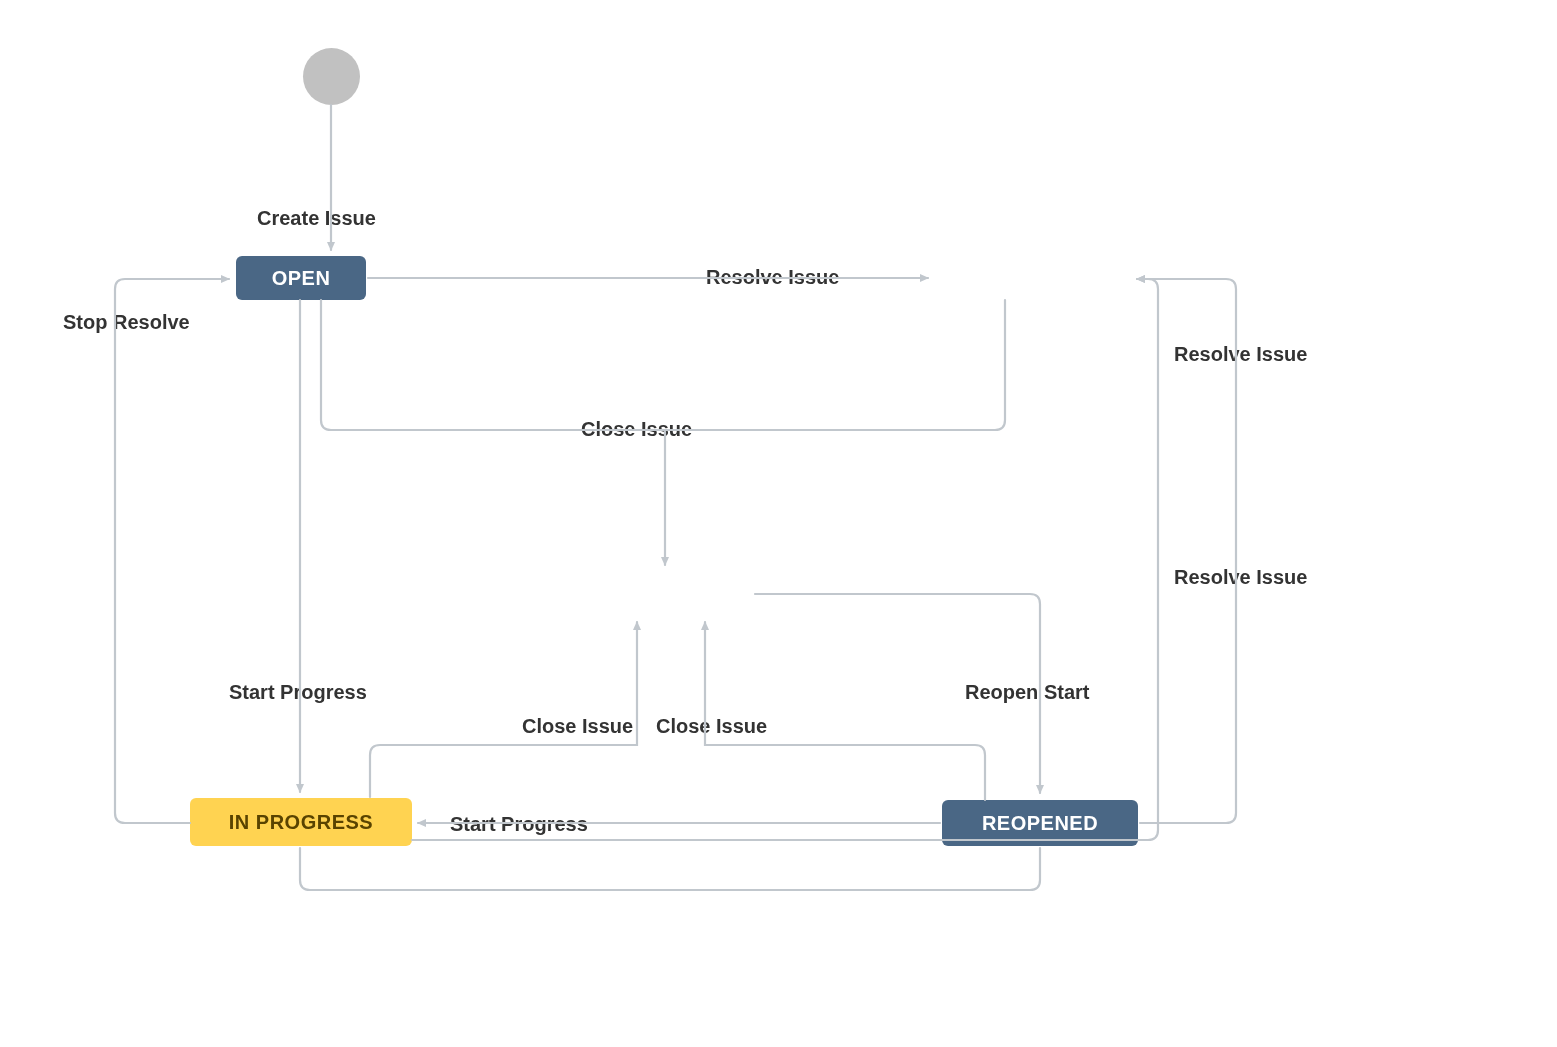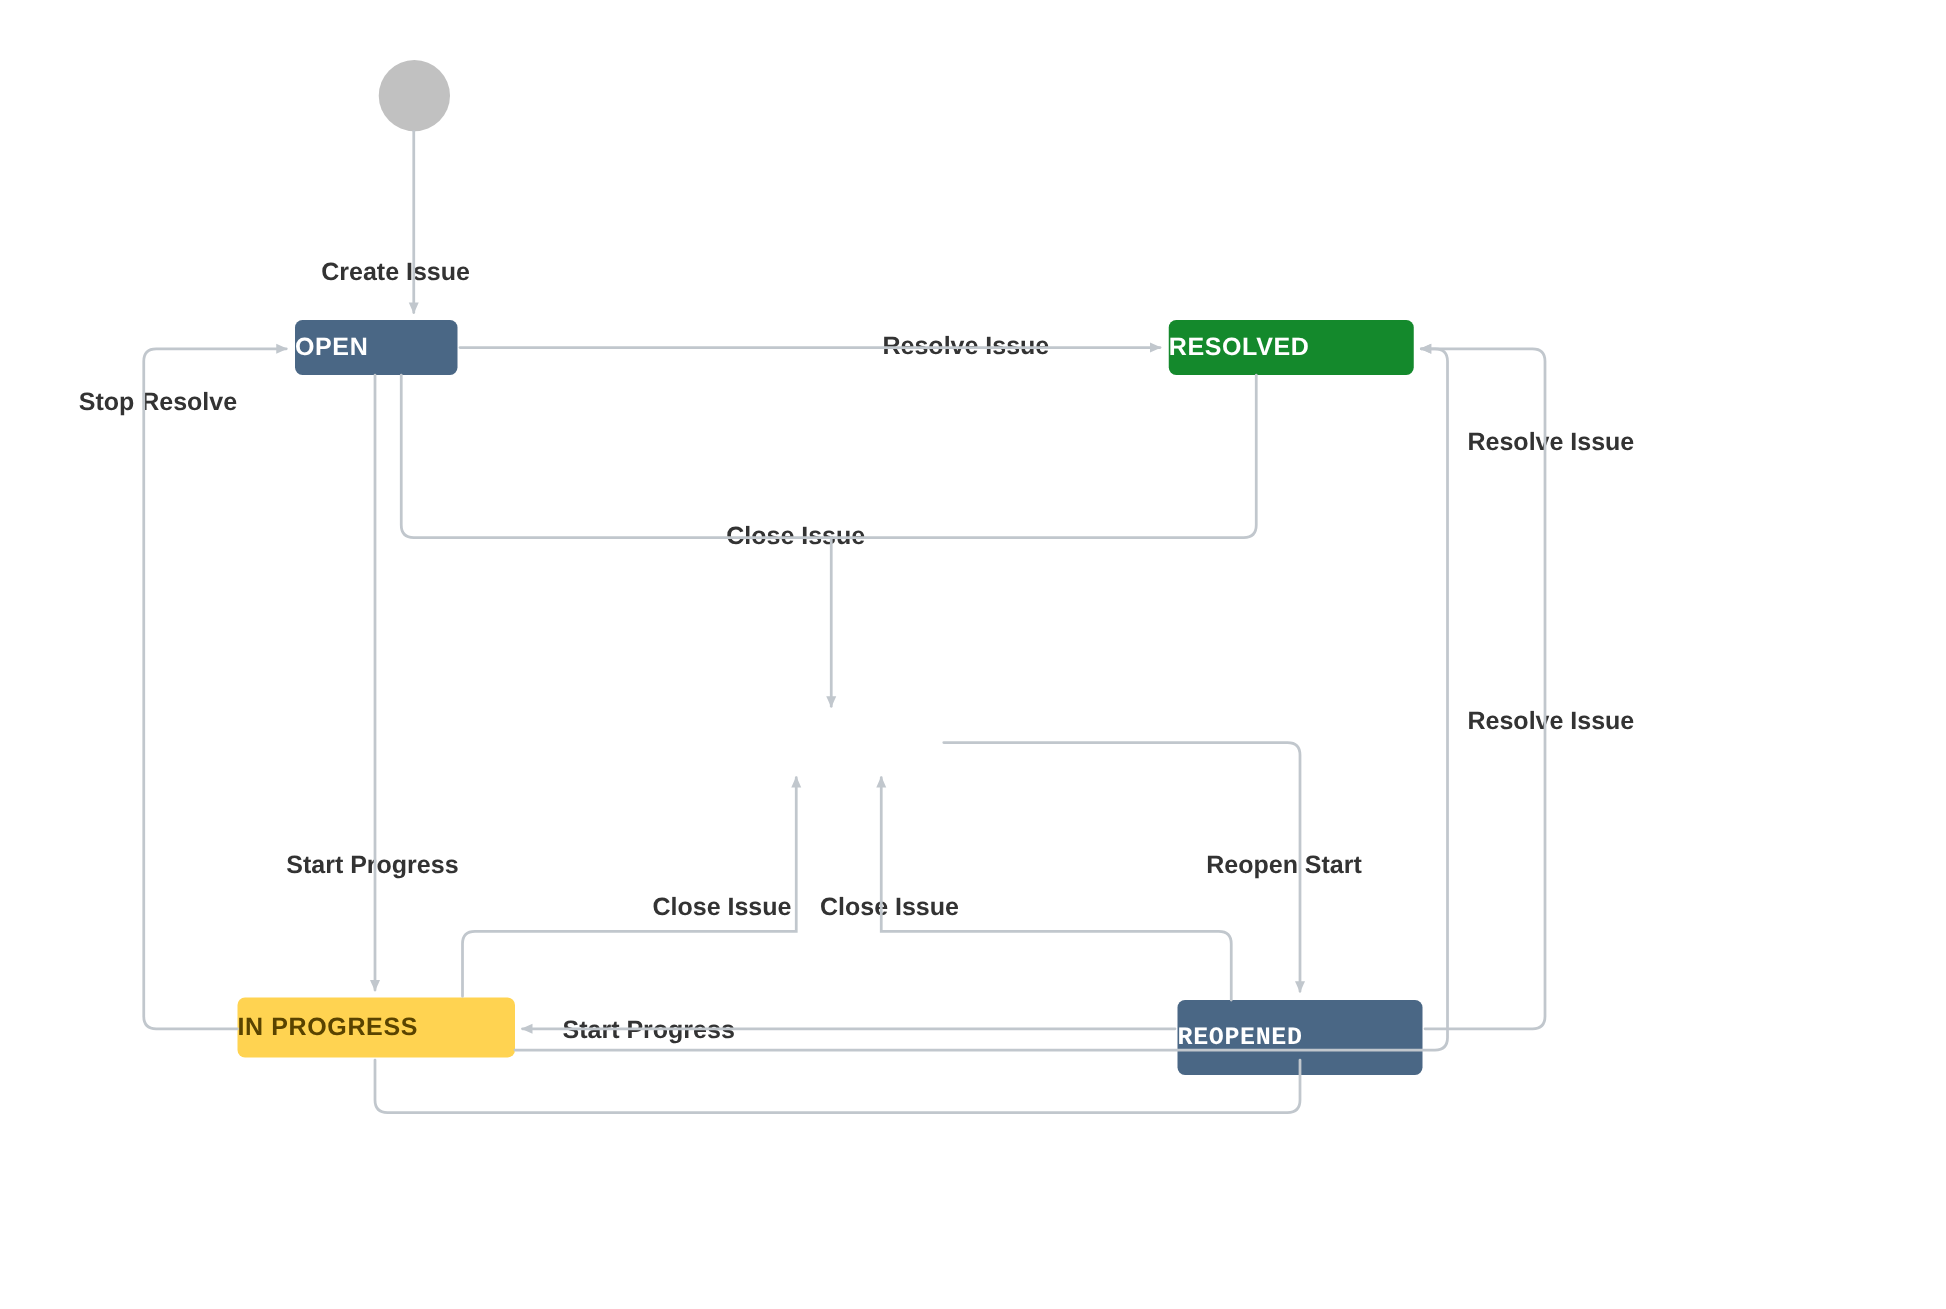--- a/index.html
+++ b/index.html
@@ -19,20 +19,21 @@
     width: 1557px;
     height: 1047px;
     pointer-events: none;
   }
   .node {
     position: absolute;
     border-radius: 6px;
     font-weight: 700;
     display: flex;
     align-items: center;
+    justify-content: center;
     letter-spacing: 0.5px;
     box-sizing: border-box;
   }
   .node.blue {
     background: #4a6785;
     color: #ffffff;
     font-size: 20px;
   }
   .node.green {
     background: #14892c;
@@ -61,30 +62,27 @@
 <body>
 
 <div class="canvas">
 
   <div class="start-dot" style="left:303px; top:48px; width:57px; height:57px;"></div>
 
   <div class="node blue" style="left:236px; top:256px; width:130px; height:44px;">
     <span>OPEN</span>
   </div>
 
-  <div class="node green" style="left:935px; top:256px; width:196px; height:44px;">
-    <span>RESOLVED</span>
-  </div>
 
 
   <div class="node yellow" style="left:190px; top:798px; width:222px; height:48px;">
     <span>IN PROGRESS</span>
   </div>
 
-  <div class="node blue" style="left:942px; top:800px; width:196px; height:60px;font-family:Liberation Mono, monospace;">
+  <div class="node blue" style="left:942px; top:800px; width:196px; height:46px;">
     <span>REOPENED</span>
   </div>
 
   <div class="edge-label" style="left:257px; top:207px;">Create Issue</div>
 
   <div class="edge-label" style="left:706px; top:266px;">Resolve Issue</div>
 
   <div class="edge-label" style="left:63px; top:311px;">Stop Resolve</div>
 
   <div class="edge-label" style="left:581px; top:418px;">Close Issue</div>

